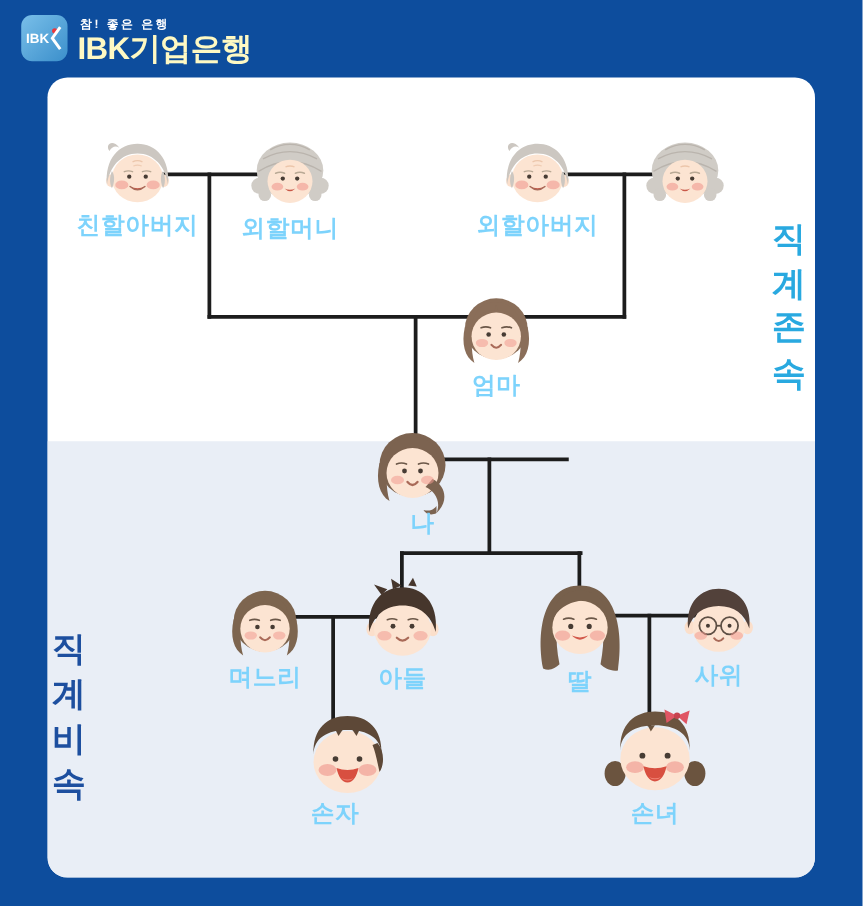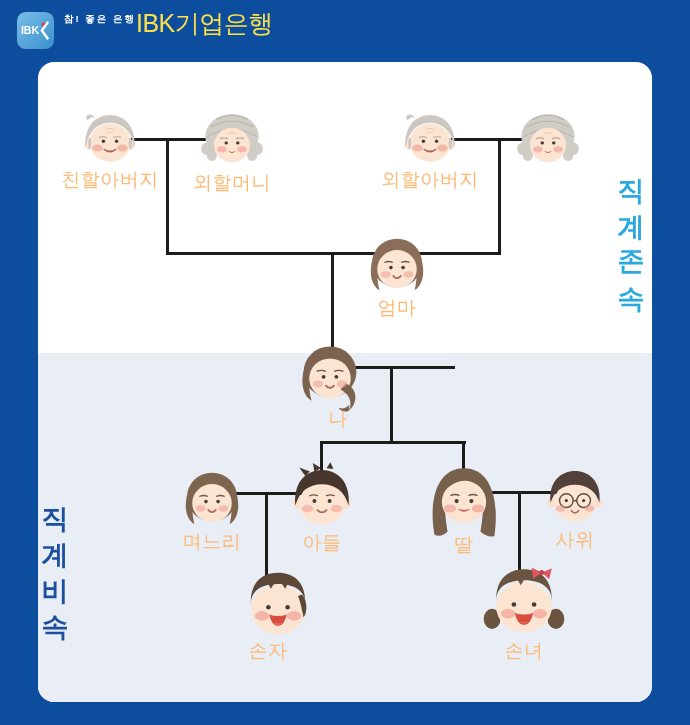--- a/index.html
+++ b/index.html
@@ -6,40 +6,40 @@
   body{
     width:690px;height:725px;position:relative;overflow:hidden;
     background:#0d4d9d;
     font-family:"Liberation Sans","DejaVu Sans",sans-serif;
   }
   
   .header{position:absolute;left:0;top:0;width:690px;height:62px;}
   .logo{position:absolute;left:16px;top:11px;display:flex;align-items:flex-start;}
   .logo-mark{width:39px;height:39px;margin-right:7px;}
   .logo-mark svg{width:100%;height:100%;display:block;}
-  .logo-text{display:flex;flex-direction:row;}
+  .logo-text{display:flex;flex-direction:column;}
   .slogan{color:#ffffff;font-size:9.5px;font-weight:600;letter-spacing:2px;margin:2px 0 1px 2px;}
-  .bank-name{color:#fde047;font-size:25px;font-weight:400;letter-spacing:-0.5px;line-height:1;}
+  .bank-name{color:#fef9c3;font-size:25px;font-weight:700;letter-spacing:-0.5px;line-height:1;}
   
   .card{
     position:absolute;left:38px;top:62px;width:614px;height:640px;
     background:#ffffff;border-radius:16px;overflow:hidden;
   }
   .card .lower{position:absolute;left:0;top:291px;width:100%;height:349px;background:#e9eef6;}
   
   .tree{position:absolute;left:0;top:0;width:690px;height:725px;pointer-events:none;}
   .ln{position:absolute;background:#1c1c1c;display:block;z-index:2;}
   .person{position:absolute;z-index:3;
     left:calc(var(--x) - var(--s)/2);top:calc(var(--y) - var(--s)/2);width:var(--s);}
   .face{width:var(--s);height:var(--s);}
   .face svg{width:100%;height:100%;display:block;overflow:visible;}
   .plabel{
     position:absolute;top:calc(var(--s) - 6px);left:calc(50% + var(--lx,0px));
     transform:translateX(-50%);white-space:nowrap;
-    font-size:19px;font-weight:400;color:#fdba74;letter-spacing:0.5px;
+    font-size:19px;font-weight:700;color:#7dd3fc;letter-spacing:0.5px;
   }
   
   .side-label{
     position:absolute;writing-mode:vertical-rl;text-orientation:upright;
     font-size:27px;font-weight:800;letter-spacing:9px;z-index:4;line-height:1;
   }
   .side-label.asc{left:617px;top:159px;color:#29a9e0;}
   .side-label.desc{left:41px;top:487px;color:#1d4f9f;}
 </style>
 </head>

